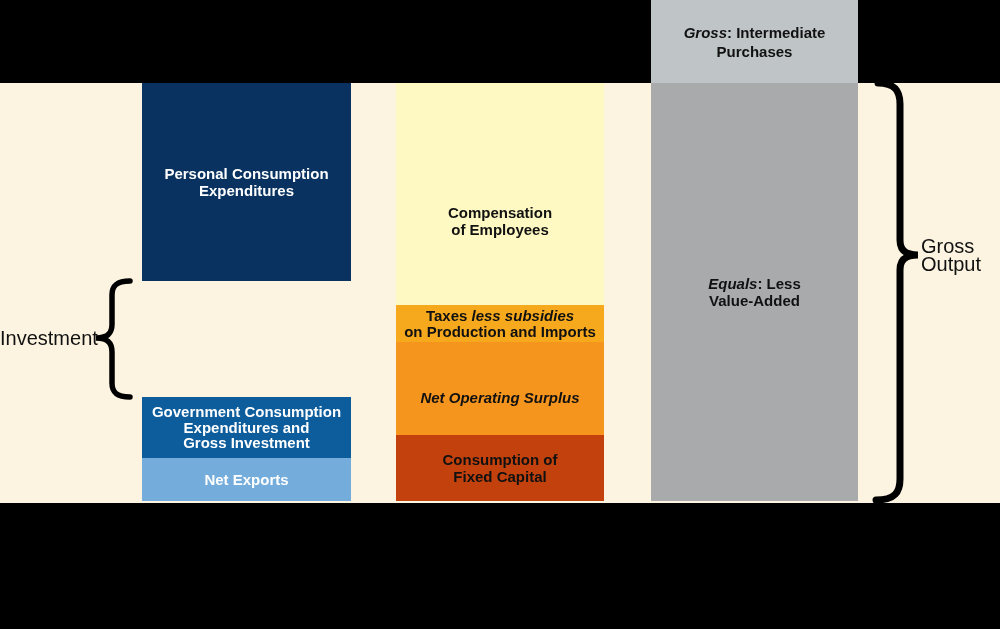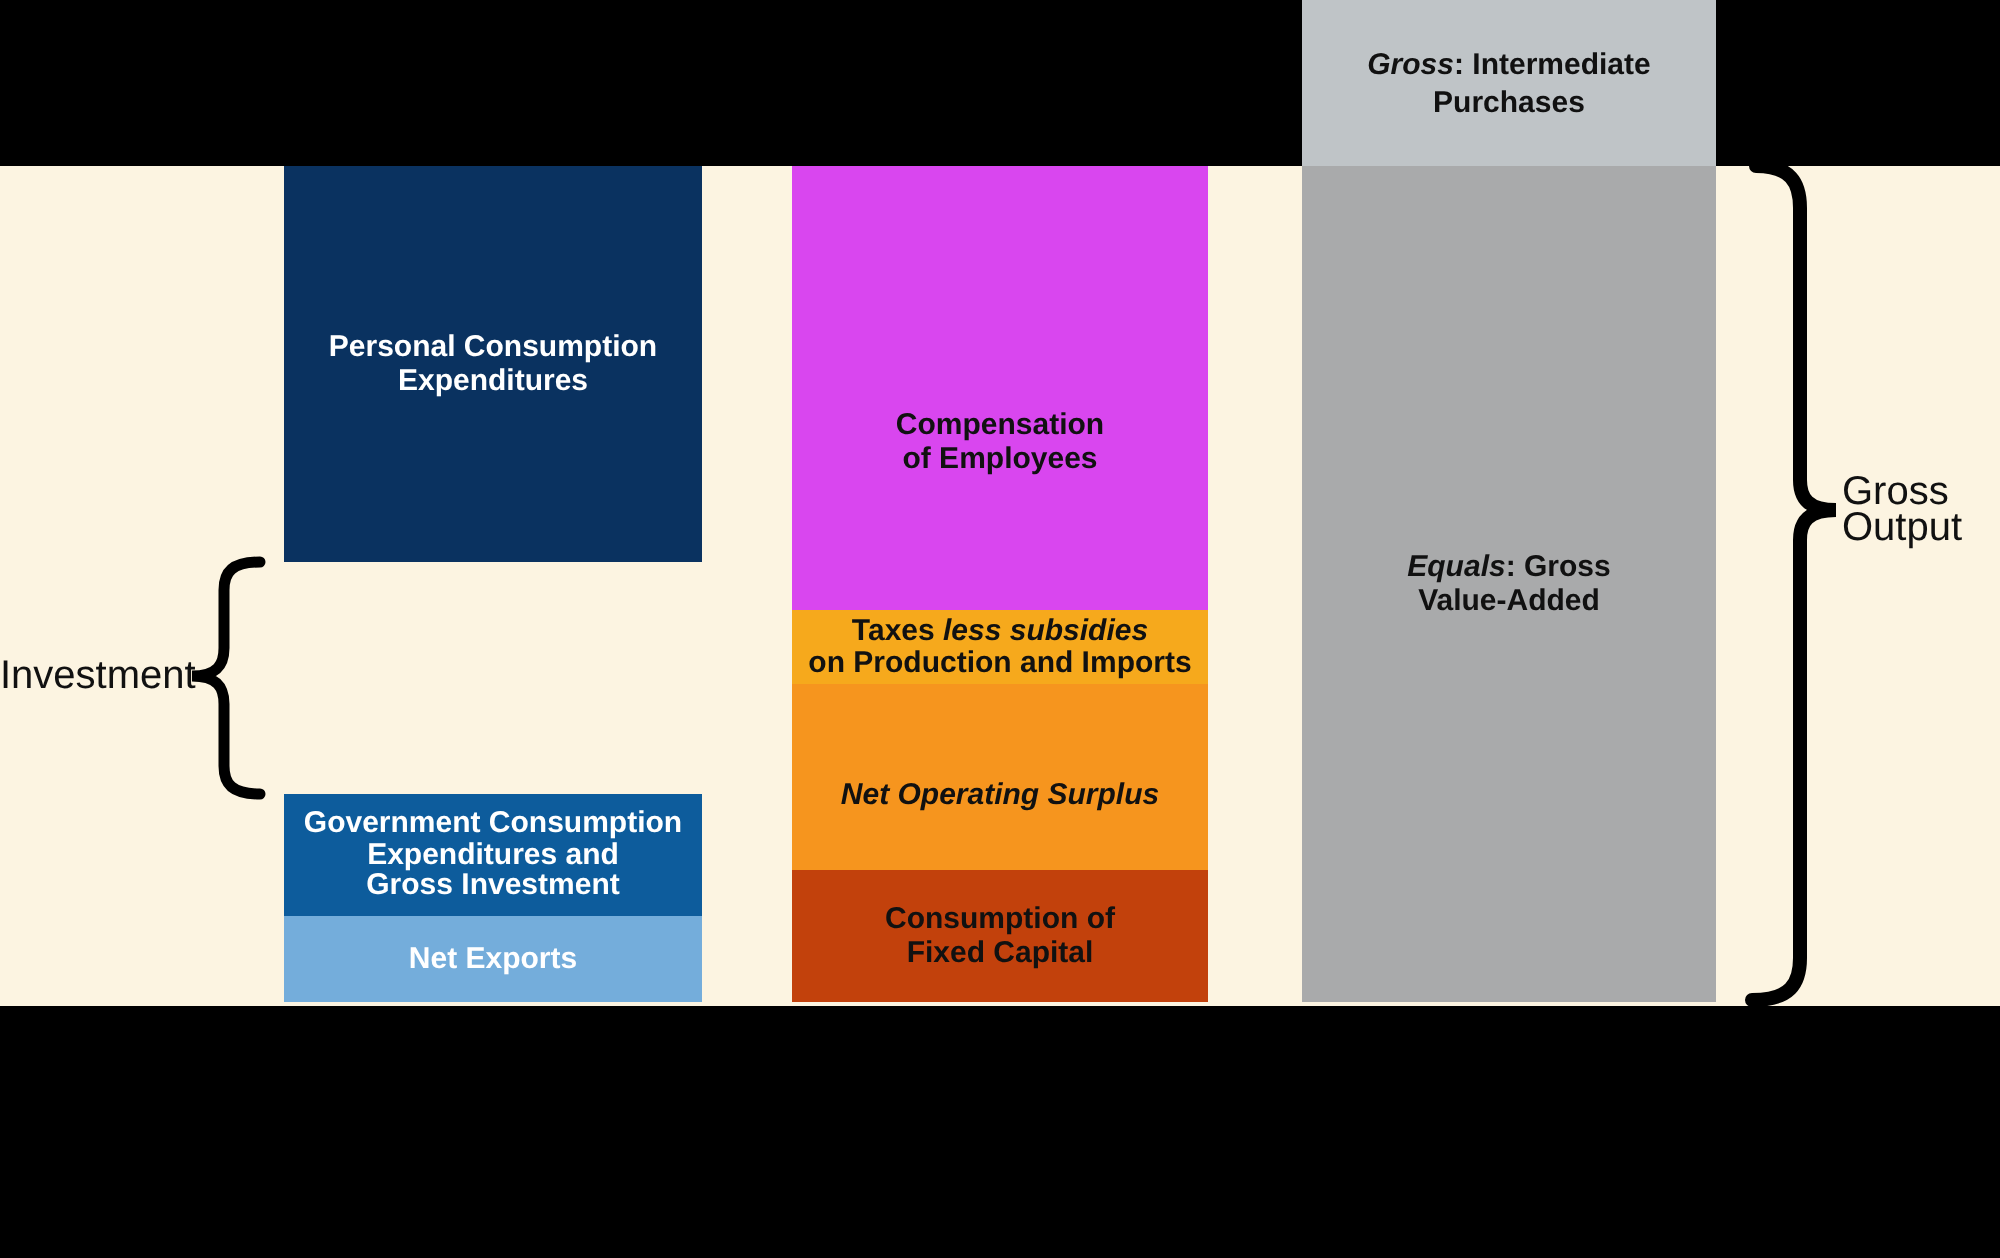--- a/index.html
+++ b/index.html
@@ -50,21 +50,21 @@
   <div class="seg light-text tight" style="left: 142px; top: 397px; width: 209px; height: 61px; background-color: rgb(13, 92, 156);">
     <span class="line">Government Consumption</span>
     <span class="line">Expenditures and</span>
     <span class="line">Gross Investment</span>
   </div>
 
   <div class="seg light-text" style="left: 142px; top: 458px; width: 209px; height: 43px; background-color: rgb(116, 173, 219);">
     <span class="line">Net Exports</span>
   </div>
 
-  <div class="seg dark-text" style="left: 396px; top: 83px; width: 208px; height: 276px; background-color: #d946ef;">
+  <div class="seg dark-text" style="left: 396px; top: 83px; width: 208px; height: 276px; background-color: #fef9c3;">
     <span class="line">Compensation</span>
     <span class="line">of Employees</span>
   </div>
 
   <div class="seg dark-text tight" style="left: 396px; top: 305px; width: 208px; height: 37px; background-color: rgb(246, 169, 28);">
     <span class="line"><span>Taxes</span><span class="it"> less subsidies</span></span>
     <span class="line">on Production and Imports</span>
   </div>
 
   <div class="seg dark-text" style="left: 396px; top: 342px; width: 208px; height: 110px; background-color: rgb(246, 149, 30); font-style: italic;">
@@ -75,21 +75,21 @@
     <span class="line">Consumption of</span>
     <span class="line">Fixed Capital</span>
   </div>
 
   <div class="seg dark-text" style="left: 651px; top: 0px; width: 207px; height: 83px; line-height: 19px; background-color: rgb(191, 196, 199);">
     <span class="line"><span class="it">Gross</span><span>: Intermediate</span></span>
     <span class="line">Purchases</span>
   </div>
 
   <div class="seg dark-text" style="left: 651px; top: 83px; width: 207px; height: 418px; background-color: rgb(169, 170, 171);">
-    <span class="line"><span class="it">Equals</span><span>: Gross</span></span>
+    <span class="line"><span class="it">Equals</span><span>: Less</span></span>
     <span class="line">Value-Added</span>
   </div>
 
   <div class="side-label" style="left:0; top:329px; width:92px; text-align:center;">Investment</div>
 
   <svg class="brace-svg" style="left:86px; top:275px;" width="50" height="128" viewBox="0 0 50 128">
     <path d="M44,6 C30,6 26,11 26,20 L26,49 C26,57 23,63 10,63 C23,63 26,69 26,77 L26,108 C26,117 30,122 44,122" stroke-width="5.5"></path>
   </svg>
 
   <svg class="brace-svg" style="left:868px; top:78px;" width="60" height="430" viewBox="0 0 60 430">

